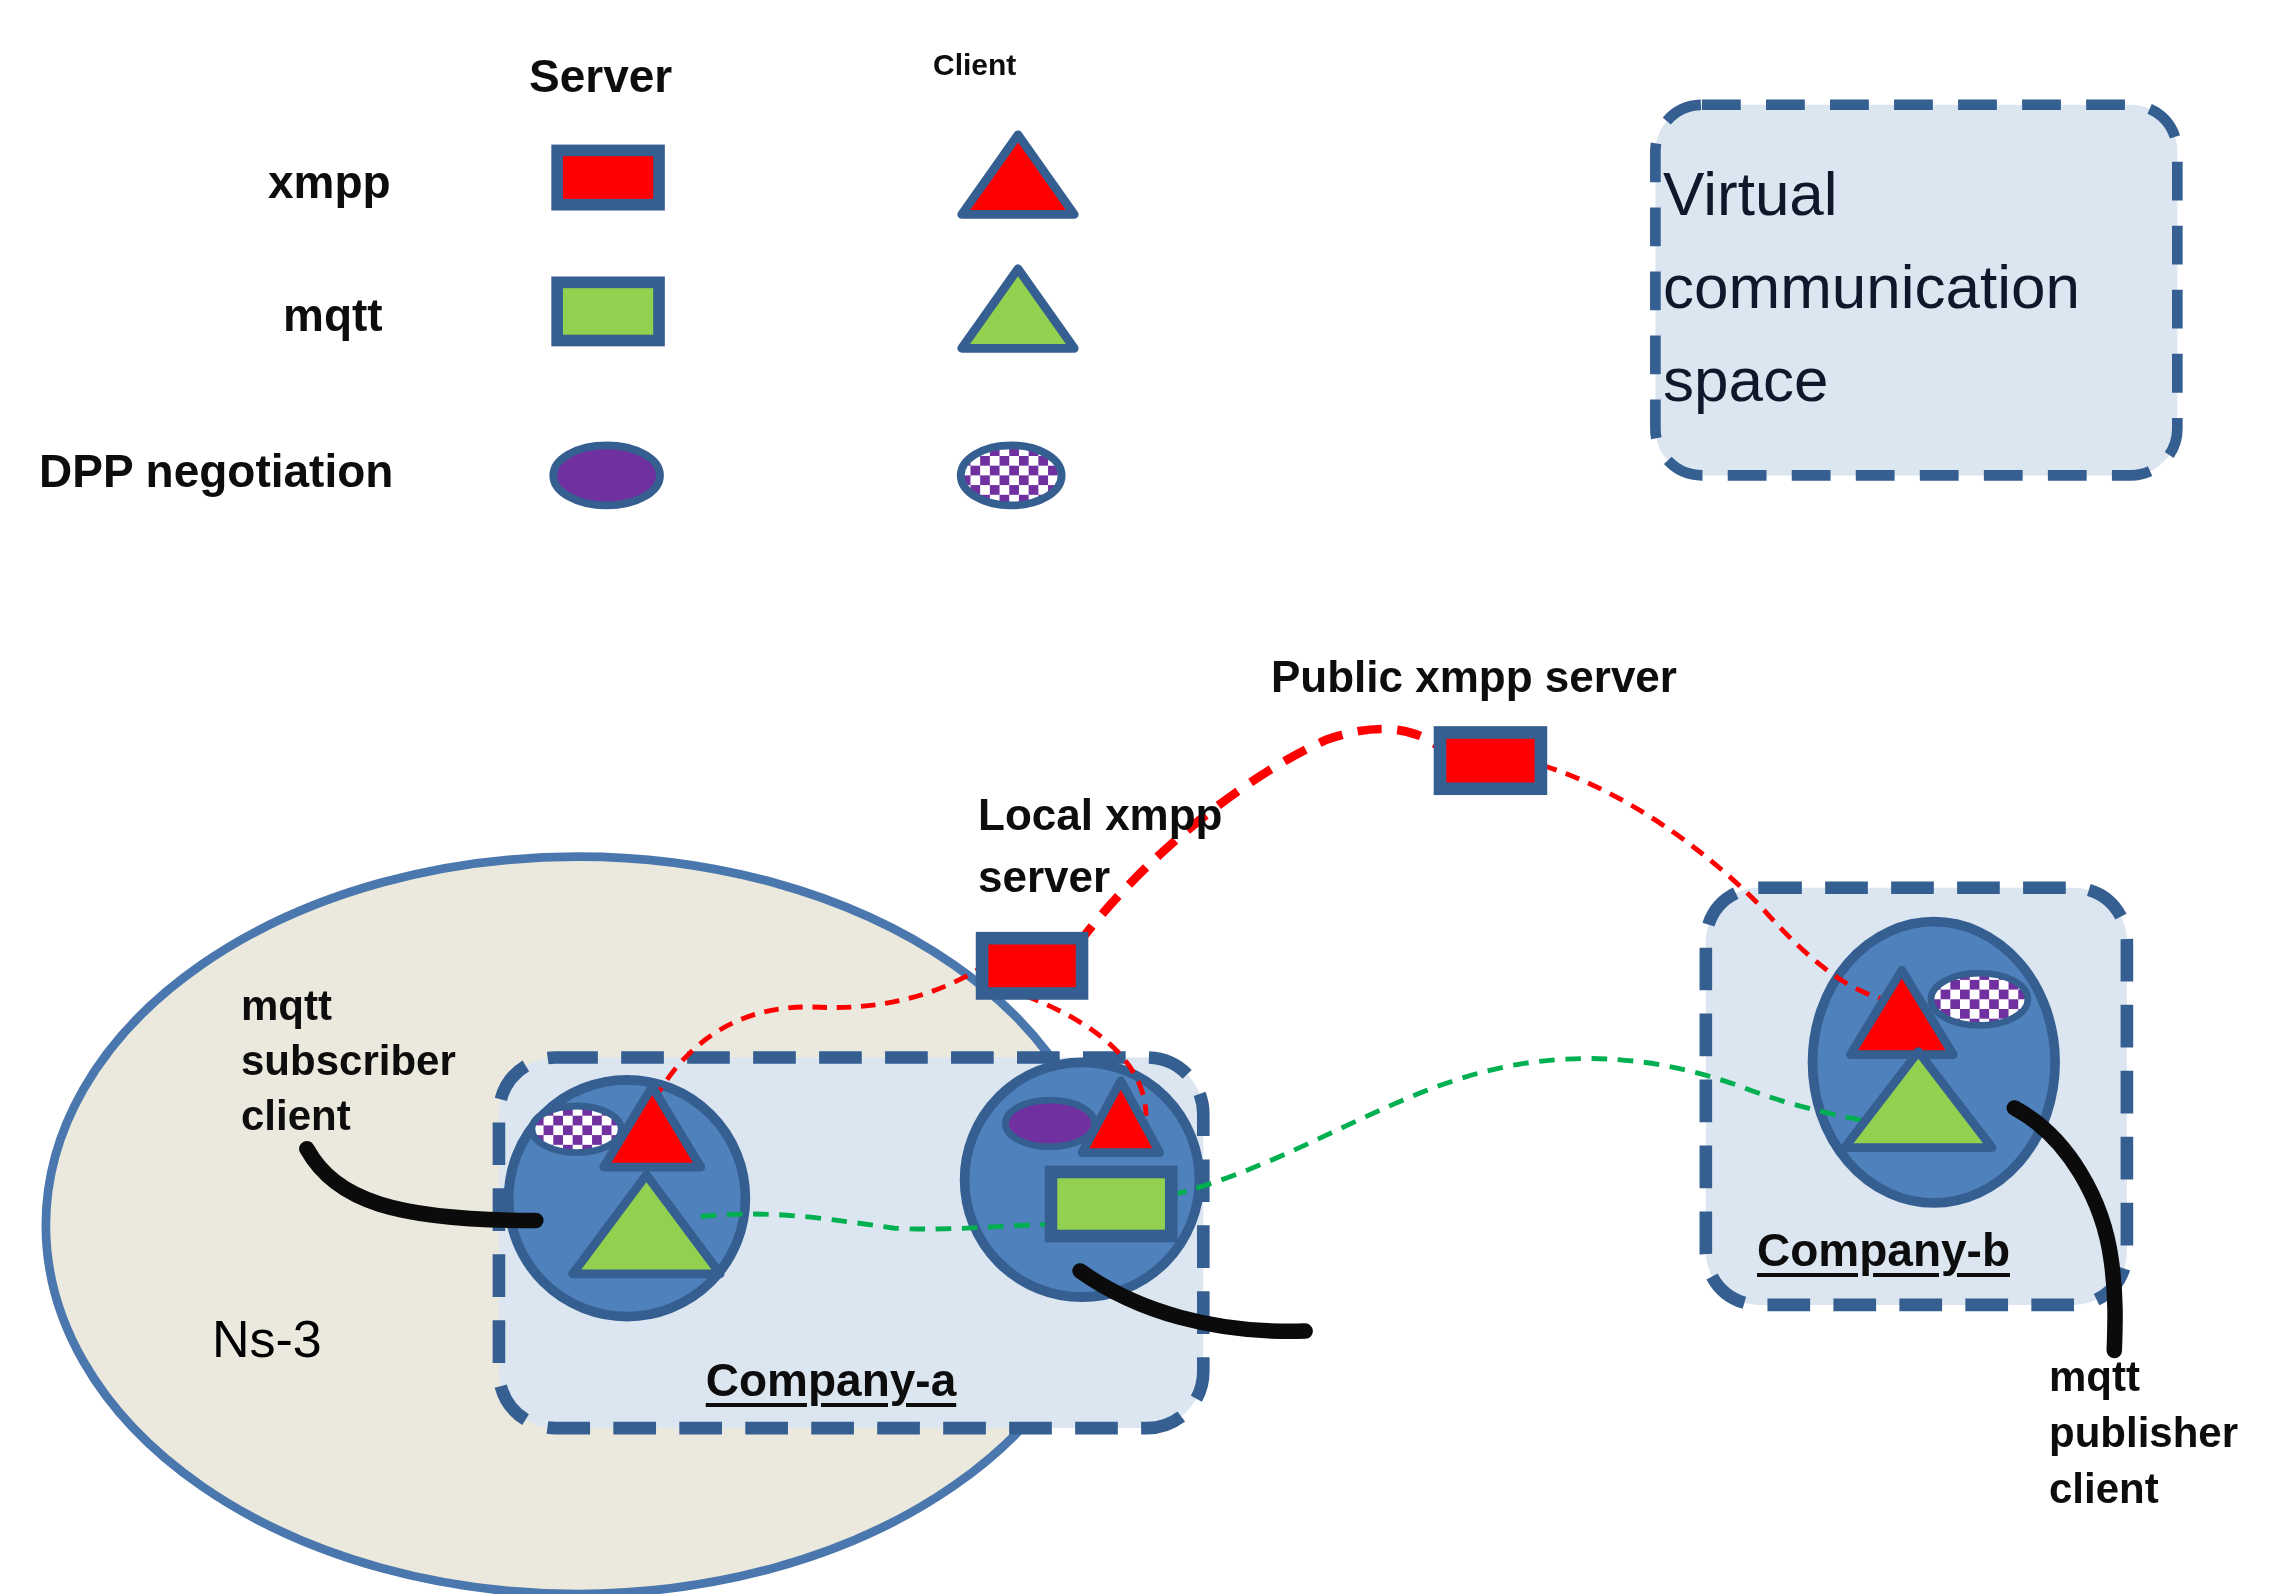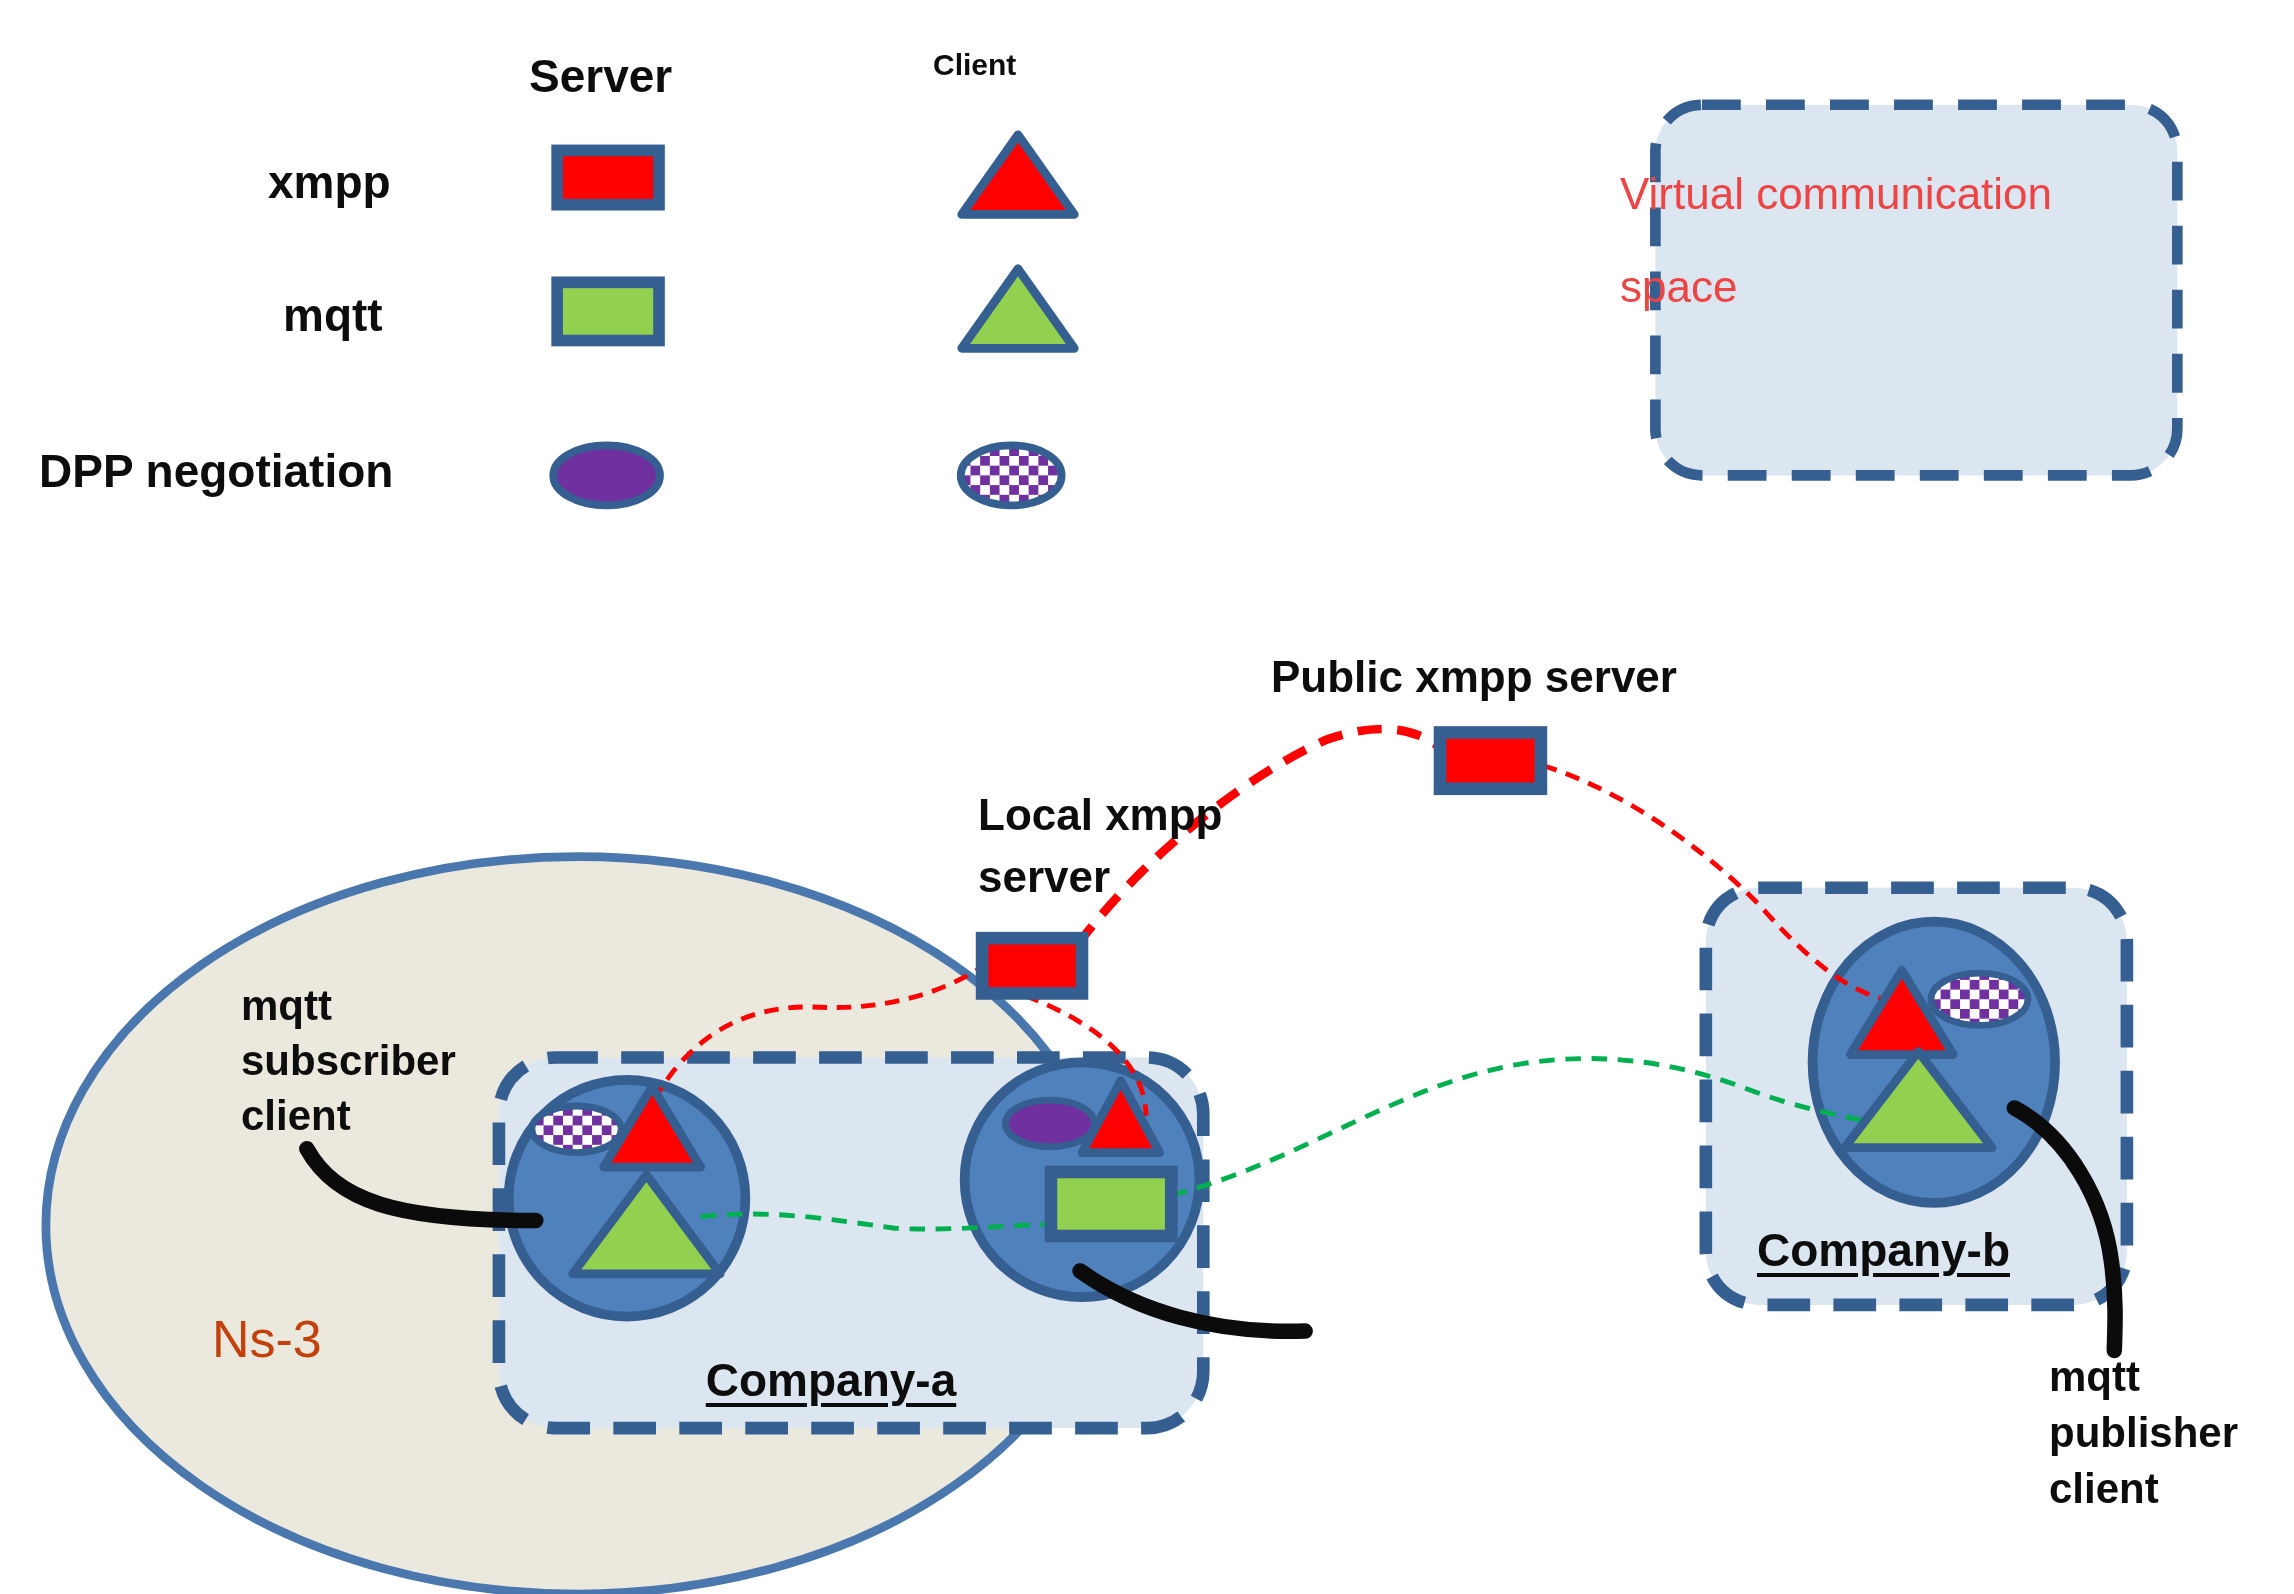--- a/index.html
+++ b/index.html
@@ -24,28 +24,28 @@
 
   
   .col-server{left:529px;top:49px;font-size:46px;}
   .col-client{left:933px;top:47px;font-size:30px;}
   .row-xmpp{left:268px;top:155px;font-size:46px;}
   .row-mqtt{left:283px;top:288px;font-size:46px;}
   .row-dpp{left:39px;top:444px;font-size:46px;}
 
   
   .virtual-space{
-    left:1620px;top:147px;width:485px;
-    font-size:44px;font-weight:400;line-height:93px;color:#ef4444;
+    left:1663px;top:147px;width:485px;
+    font-size:62px;font-weight:400;line-height:93px;color:#0f172a;
   }
 
   
   .public-xmpp{left:1271px;top:635px;font-size:44px;margin-top:16px;}
   .local-xmpp{left:978px;top:784px;width:272px;font-size:44px;line-height:62px;}
-  .ns3{left:212px;top:1308px;font-size:52px;font-weight:400;color:#c2410c;}
+  .ns3{left:212px;top:1308px;font-size:52px;font-weight:400;color:#000000;}
   .company-a{left:479px;top:1353px;width:704px;font-size:46px;}
   .company-b{left:1673px;top:1223px;width:421px;font-size:46px;}
   .mqtt-subscriber{left:241px;top:978px;width:233px;font-size:42px;line-height:55px;}
   .mqtt-server{left:1335px;top:1341px;width:165px;font-size:42px;line-height:59px;}
   .mqtt-publisher{left:2049px;top:1349px;width:209px;font-size:42px;line-height:56px;}
 </style>
 </head>
 <body>
 
 <div class="canvas">

